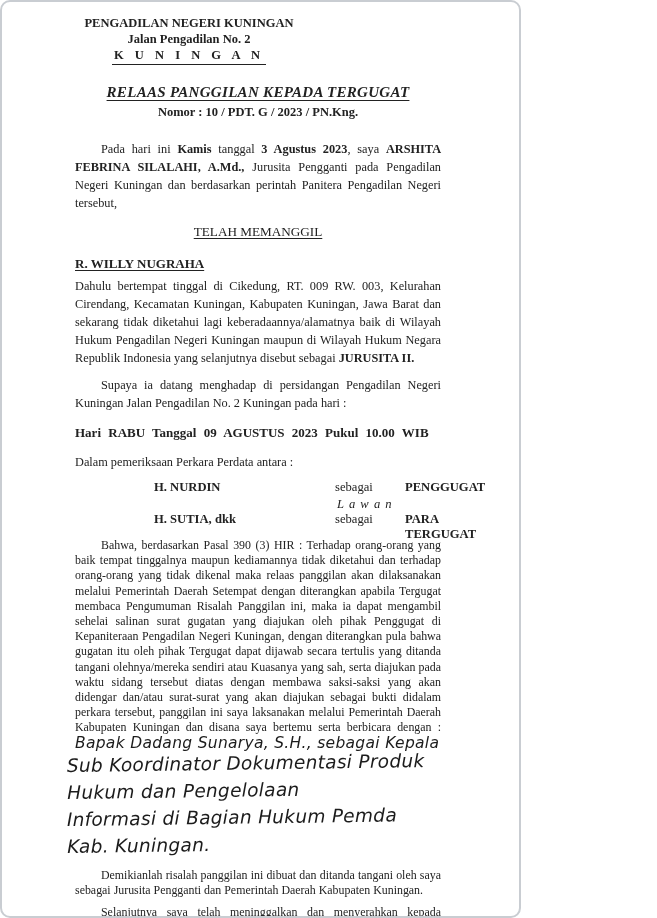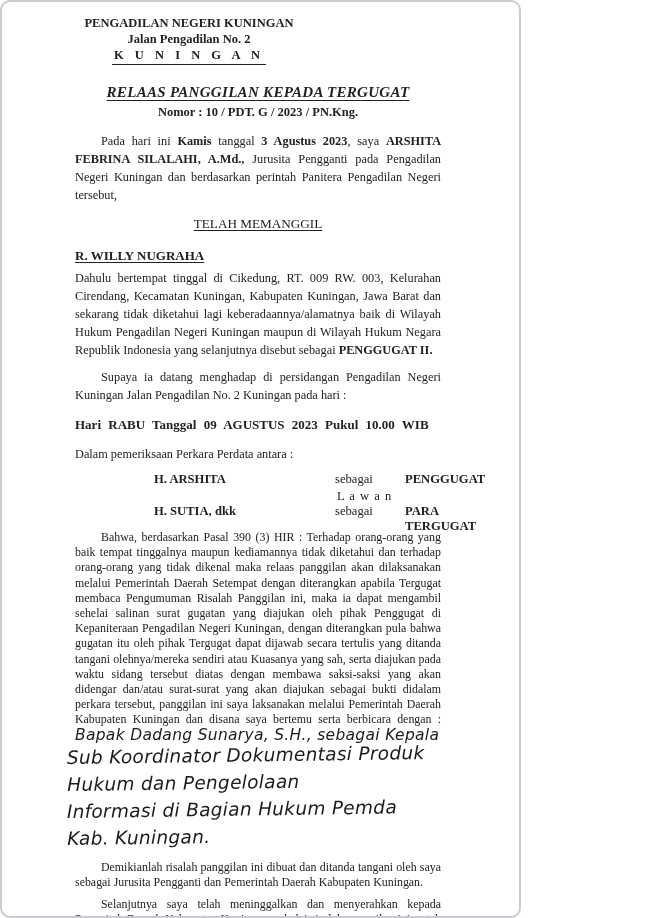--- a/index.html
+++ b/index.html
@@ -17,39 +17,39 @@
 
   .title-block { text-align:center; margin-top:19px; }
   .doc-title { font-weight:bold; font-size:15px; letter-spacing:.3px;
     text-decoration:underline; text-underline-offset:3px;font-style:italic; }
   .doc-number { font-weight:bold; font-size:12.5px; margin-top:4px; }
 
   p { margin:0; text-align:justify; font-size:12.3px; }
   .p-airy { line-height:18px; }
   .p-dense { line-height:15.2px; font-size:11.9px; }
   .indent { text-indent:26px; }
-  .mt10 { margin-top:12px; } .mt9 { margin-top:9px; } .mt8 { margin-top:8px; }
+  .mt10 { margin-top:20px; } .mt9 { margin-top:9px; } .mt8 { margin-top:8px; }
   .mt7 { margin-top:7px; }
 
   .center-head { text-align:center; font-weight:normal; font-size:13.2px;
     margin:12px 0 14px; }
   .center-head > span { text-decoration:underline; text-underline-offset:2px; }
   .name-head { font-weight:bold; font-size:13px; margin-top:16px; margin-bottom:5px; }
   .name-head > span { text-decoration:underline; text-underline-offset:2px; }
 
   .hearing { font-weight:bold; font-size:13px;
     word-spacing:4px; margin:13px 0 12px; }
   .dalam { margin-top:8px; line-height:18px; }
 
   .parties { margin-top:9px; font-size:12.6px; }
   .party-row { position:relative; height:17px; }
   .party-row .c1 { position:absolute; left:79px; font-weight:bold; }
   .party-row .c2 { position:absolute; left:260px; }
   .party-row .c3 { position:absolute; left:330px; font-weight:bold; }
-  .party-row.vs { height:15px; }
+  .party-row.vs { height:15px;font-style:italic; }
   .party-row .cv { position:absolute; left:262px; letter-spacing:1px; }
 
   .hw { font-family:"DejaVu Sans", sans-serif; font-style:italic;
     letter-spacing:.3px; color:#1c1c1c; line-height:1; }
   .hw-inline { font-size:15.5px; white-space:nowrap; }
   .hw-line { font-size:18.5px; line-height:27px; transform:rotate(-0.8deg);
     transform-origin:left center; margin-left:-8px; text-align:left; }
   .hw-blue { color:#0369a1; }
 
   .sig-zone { position:relative; height:110px; margin:4px -78px 0 -73px; }
@@ -81,31 +81,31 @@
     <p class="p-airy indent mt10"><span>Pada hari ini </span><b>Kamis</b><span> tanggal </span><b>3 Agustus 2023</b><span>, saya </span><b>ARSHITA FEBRINA SILALAHI, A.Md.,</b><span> Jurusita Pengganti pada Pengadilan Negeri Kuningan dan berdasarkan perintah Panitera Pengadilan Negeri tersebut,</span></p>
 
     <div class="center-head">
       <span>TELAH MEMANGGIL</span>
     </div>
 
     <div class="name-head">
       <span>R. WILLY NUGRAHA</span>
     </div>
 
-    <p class="p-airy"><span>Dahulu bertempat tinggal di Cikedung, RT. 009 RW. 003, Kelurahan Cirendang, Kecamatan Kuningan, Kabupaten Kuningan, Jawa Barat dan sekarang tidak diketahui lagi keberadaannya/alamatnya baik di Wilayah Hukum Pengadilan Negeri Kuningan maupun di Wilayah Hukum Negara Republik Indonesia yang selanjutnya disebut sebagai </span><b>PENGGUGAT II.</b></p>
+    <p class="p-airy"><span>Dahulu bertempat tinggal di Cikedung, RT. 009 RW. 003, Kelurahan Cirendang, Kecamatan Kuningan, Kabupaten Kuningan, Jawa Barat dan sekarang tidak diketahui lagi keberadaannya/alamatnya baik di Wilayah Hukum Pengadilan Negeri Kuningan maupun di Wilayah Hukum Negara Republik Indonesia yang selanjutnya disebut sebagai </span><b>JURUSITA II.</b></p>
 
     <p class="p-airy indent mt9">Supaya ia datang menghadap di persidangan Pengadilan Negeri Kuningan Jalan Pengadilan No. 2 Kuningan pada hari :</p>
 
     <div class="hearing">Hari RABU Tanggal 09 AGUSTUS 2023 Pukul 10.00 WIB</div>
 
     <p class="dalam">Dalam pemeriksaan Perkara Perdata antara :</p>
 
     <div class="parties">
       <div class="party-row">
-        <span class="c1">H. ARSHITA</span>
+        <span class="c1">H. NURDIN</span>
         <span class="c2">sebagai</span>
         <span class="c3">PENGGUGAT</span>
       </div>
       <div class="party-row vs">
         <span class="cv">L a w a n</span>
       </div>
       <div class="party-row">
         <span class="c1">H. SUTIA, dkk</span>
         <span class="c2">sebagai</span>
         <span class="c3">PARA TERGUGAT</span>

